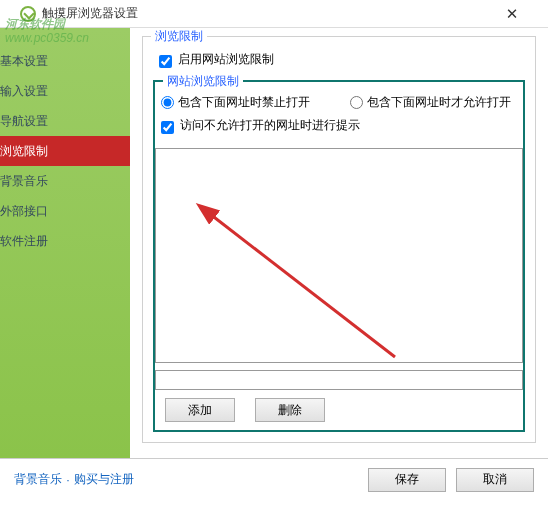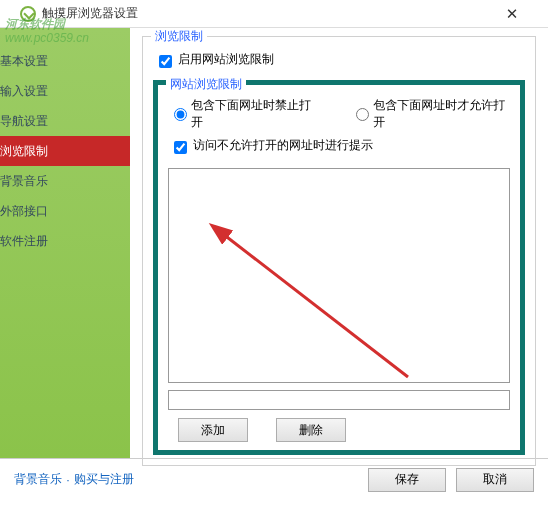--- a/index.html
+++ b/index.html
@@ -12,26 +12,26 @@
 .watermark{position:absolute;top:18px;left:5px;z-index:5;pointer-events:none;font-size:22px;font-weight:bold;color:rgba(70,160,60,.6);font-style:italic;line-height:1}
 .watermark .wm2{font-size:12px;color:rgba(80,170,70,.6);font-weight:normal;margin-top:2px}
 .body{display:flex;height:430px}
 .sidebar{width:130px;background:#8bc34a;background:linear-gradient(#9ccc65,#8bc34a);padding-top:18px}
 .sidebar .itm{height:30px;line-height:30px;color:#34495e;cursor:pointer}
 .sidebar .itm.sel{background:#c62828;color:#fff}
 .main{flex:1;padding:8px 12px 4px;position:relative}
 .fs{border:1px solid #d0d0d0;padding:8px 10px 10px;margin-bottom:6px;position:relative}
 .fs .lg{position:absolute;top:-9px;left:8px;background:#fff;padding:0 4px;color:#2962ff}
 .row{margin:6px 0 8px 6px;display:flex;align-items:flex-end;gap:6px}
-.fs2{border:5px solid #0f766e;padding:8px 10px;position:relative;margin-top:12px}
+.fs2{border:2px solid #0f766e;padding:8px 0;position:relative;margin-top:12px}
 .radios{display:flex;gap:40px;margin:4px 0 6px 6px;align-items:flex-end}
 .radios label{display:flex;align-items:center;gap:4px}
 .txtarea{width:100%;height:215px;border:1px solid #999;background:#fff;margin-top:6px;resize:none;outline:none;padding:4px}
 .inputline{width:100%;height:20px;border:1px solid #999;margin-top:4px;padding:0 4px}
-.btnrow{display:flex;gap:28px;margin-top:8px;padding-left:10px}
+.btnrow{display:flex;gap:20px;margin-top:8px;padding-left:10px}
 .btn{min-width:70px;height:24px;border:1px solid #adadad;background:linear-gradient(#f5f5f5,#e1e1e1);cursor:pointer;font-size:12px}
 .footer{height:42px;border-top:1px solid #ccc;display:flex;align-items:center;padding:0 14px}
 .footer .lnk{color:#1565c0;cursor:pointer}
 .footer .sep{color:#1565c0;margin:0 4px}
 .footer .sp{flex:1}
 .arrow{position:absolute;top:60px;left:40px;pointer-events:none}
 input[type=checkbox],input[type=radio]{margin:0}
 </style>
 </head>
 <body>

